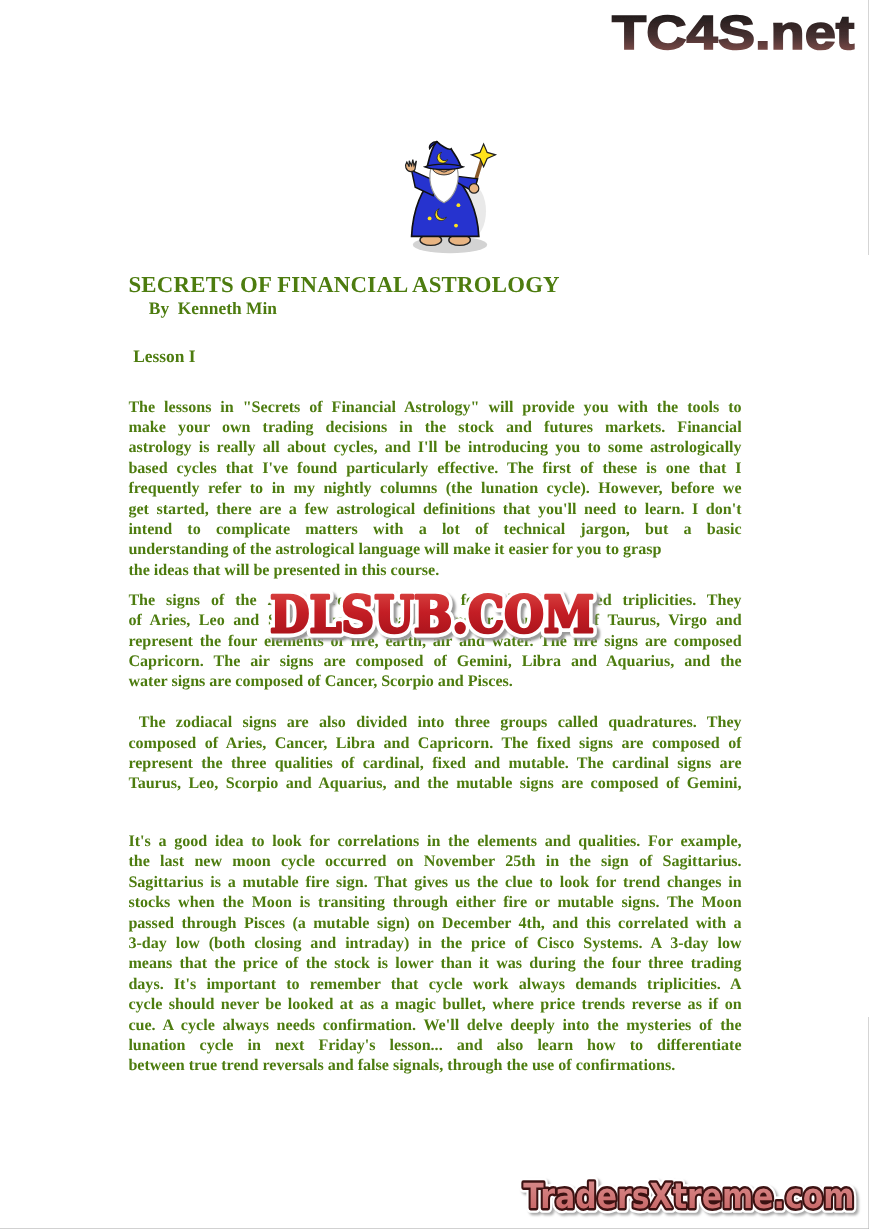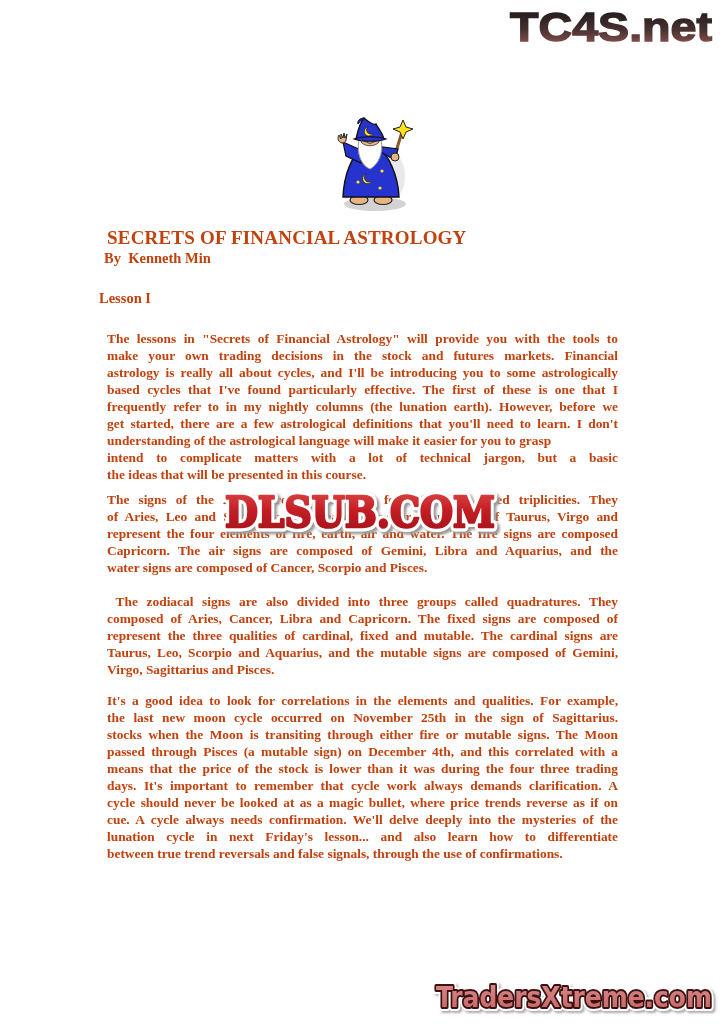--- a/index.html
+++ b/index.html
@@ -3,41 +3,41 @@
 <meta charset="utf-8">
 <style>
   html,body{margin:0;padding:0;background:#888;}
   .page{
     position:relative;
     width:724px;height:1024px;
     background:#ffffff;
     margin:0 auto;
     overflow:hidden;
     font-family:"Liberation Serif", serif;
-    color:#c2410c;
+    color:#4d7c0f;
   }
   .abs{position:absolute;}
 
   
   .tc4s{top:3px;left:504px;width:215px;height:48px;}
 
   
   .wizard{top:116px;left:330px;width:84px;height:98px;}
 
   
   .doc-title{
     top:227px;left:107px;width:511px;
     font-size:19px;font-weight:bold;letter-spacing:.2px;
   }
   .doc-byline{
-    top:250px;left:104px;width:511px;
+    top:250px;left:124px;width:511px;
     font-size:14.5px;font-weight:bold;white-space:pre;
   }
   .doc-lesson{
-    top:290px;left:99px;width:511px;
+    top:290px;left:111px;width:511px;
     font-size:14.5px;font-weight:bold;
   }
   .para{
     left:107px;width:511px;
     font-size:13.4px;font-weight:bold;
   }
   .p1{top:330px;} .p2{top:491px;} .p3{top:593px;} .p4{top:692px;}
   .tline{
     height:17px;line-height:17px;overflow:hidden;
     text-align:left;
@@ -110,47 +110,48 @@
 
   <h1 class="abs doc-title" style="margin:0;font-size:19px;">SECRETS OF FINANCIAL ASTROLOGY</h1>
   <div class="abs doc-byline">By  Kenneth Min</div>
   <div class="abs doc-lesson">Lesson I</div>
 
   <div class="abs para p1">
       <div class="tline just">The lessons in "Secrets of Financial Astrology" will provide you with the tools to</div>
       <div class="tline just">make your own trading decisions in the stock and futures markets. Financial</div>
       <div class="tline just">astrology is really all about cycles, and I'll be introducing you to some astrologically</div>
       <div class="tline just">based cycles that I've found particularly effective. The first of these is one that I</div>
-      <div class="tline just">frequently refer to in my nightly columns (the lunation earth). However, before we</div>
+      <div class="tline just">frequently refer to in my nightly columns (the lunation cycle). However, before we</div>
       <div class="tline just">get started, there are a few astrological definitions that you'll need to learn. I don't</div>
+      <div class="tline just">intend to complicate matters with a lot of technical jargon, but a basic</div>
       <div class="tline">understanding of the astrological language will make it easier for you to grasp</div>
-      <div class="tline just">intend to complicate matters with a lot of technical jargon, but a basic</div>
       <div class="tline">the ideas that will be presented in this course.</div>
     </div>
   <div class="abs para p2">
       <div class="tline just">The signs of the zodiac are grouped into four elements called triplicities. They</div>
       <div class="tline just">of Aries, Leo and Sagittarius. The earth signs are composed of Taurus, Virgo and</div>
       <div class="tline just">represent the four elements of fire, earth, air and water. The fire signs are composed</div>
       <div class="tline just">Capricorn. The air signs are composed of Gemini, Libra and Aquarius, and the</div>
       <div class="tline">water signs are composed of Cancer, Scorpio and Pisces.</div>
     </div>
   <div class="abs para p3">
       <div class="tline just">&nbsp;The zodiacal signs are also divided into three groups called quadratures. They</div>
       <div class="tline just">composed of Aries, Cancer, Libra and Capricorn. The fixed signs are composed of</div>
       <div class="tline just">represent the three qualities of cardinal, fixed and mutable. The cardinal signs are</div>
       <div class="tline just">Taurus, Leo, Scorpio and Aquarius, and the mutable signs are composed of Gemini,</div>
-      <div class="tline">Virgo, Sagittarius and Pisces.</div>
     </div>
   <div class="abs para p4">
       <div class="tline just">It's a good idea to look for correlations in the elements and qualities. For example,</div>
       <div class="tline just">the last new moon cycle occurred on November 25th in the sign of Sagittarius.</div>
+      <div class="tline just">Sagittarius is a mutable fire sign. That gives us the clue to look for trend changes in</div>
       <div class="tline just">stocks when the Moon is transiting through either fire or mutable signs. The Moon</div>
       <div class="tline just">passed through Pisces (a mutable sign) on December 4th, and this correlated with a</div>
+      <div class="tline just">3-day low (both closing and intraday) in the price of Cisco Systems. A 3-day low</div>
       <div class="tline just">means that the price of the stock is lower than it was during the four three trading</div>
-      <div class="tline just">days. It's important to remember that cycle work always demands clarification. A</div>
+      <div class="tline just">days. It's important to remember that cycle work always demands triplicities. A</div>
       <div class="tline just">cycle should never be looked at as a magic bullet, where price trends reverse as if on</div>
       <div class="tline just">cue. A cycle always needs confirmation. We'll delve deeply into the mysteries of the</div>
       <div class="tline just">lunation cycle in next Friday's lesson... and also learn how to differentiate</div>
       <div class="tline">between true trend reversals and false signals, through the use of confirmations.</div>
     </div>
 
   <svg class="abs dlsub" viewBox="0 0 288 58">
     <defs>
       <linearGradient id="gDL" x1="0" y1="0" x2="0" y2="1">
         <stop offset="0" stop-color="#dd4a46"></stop>

